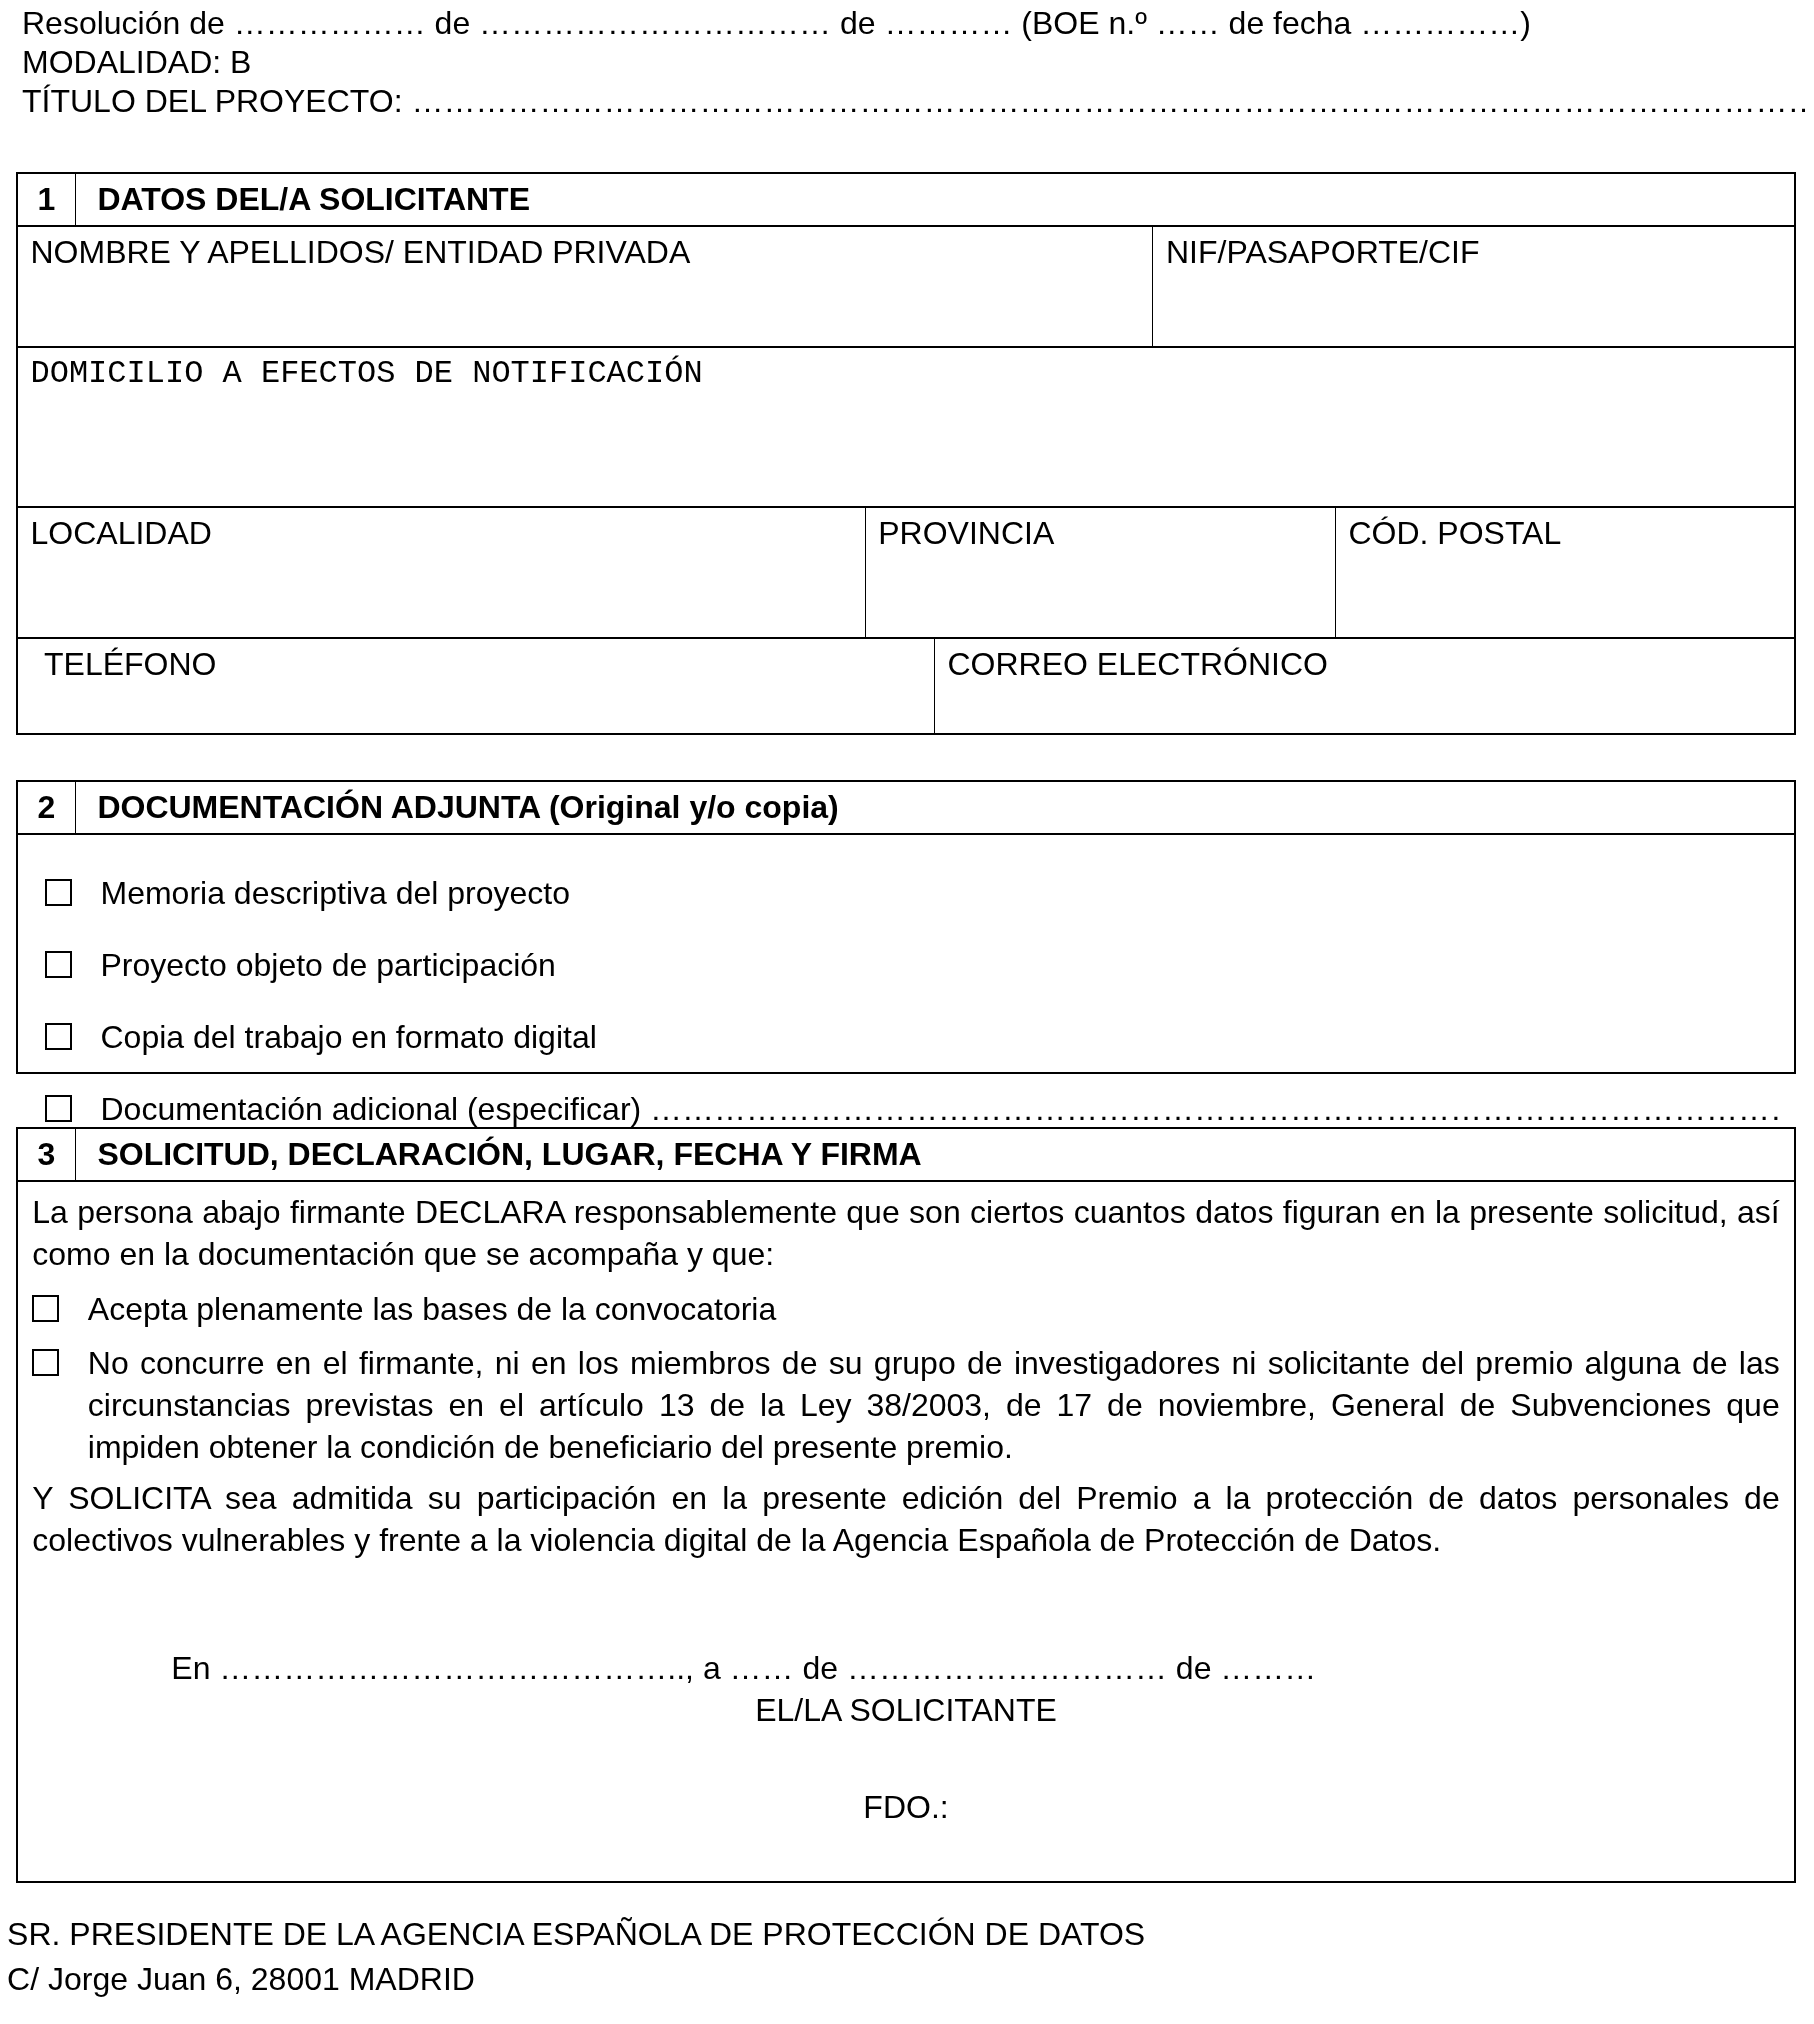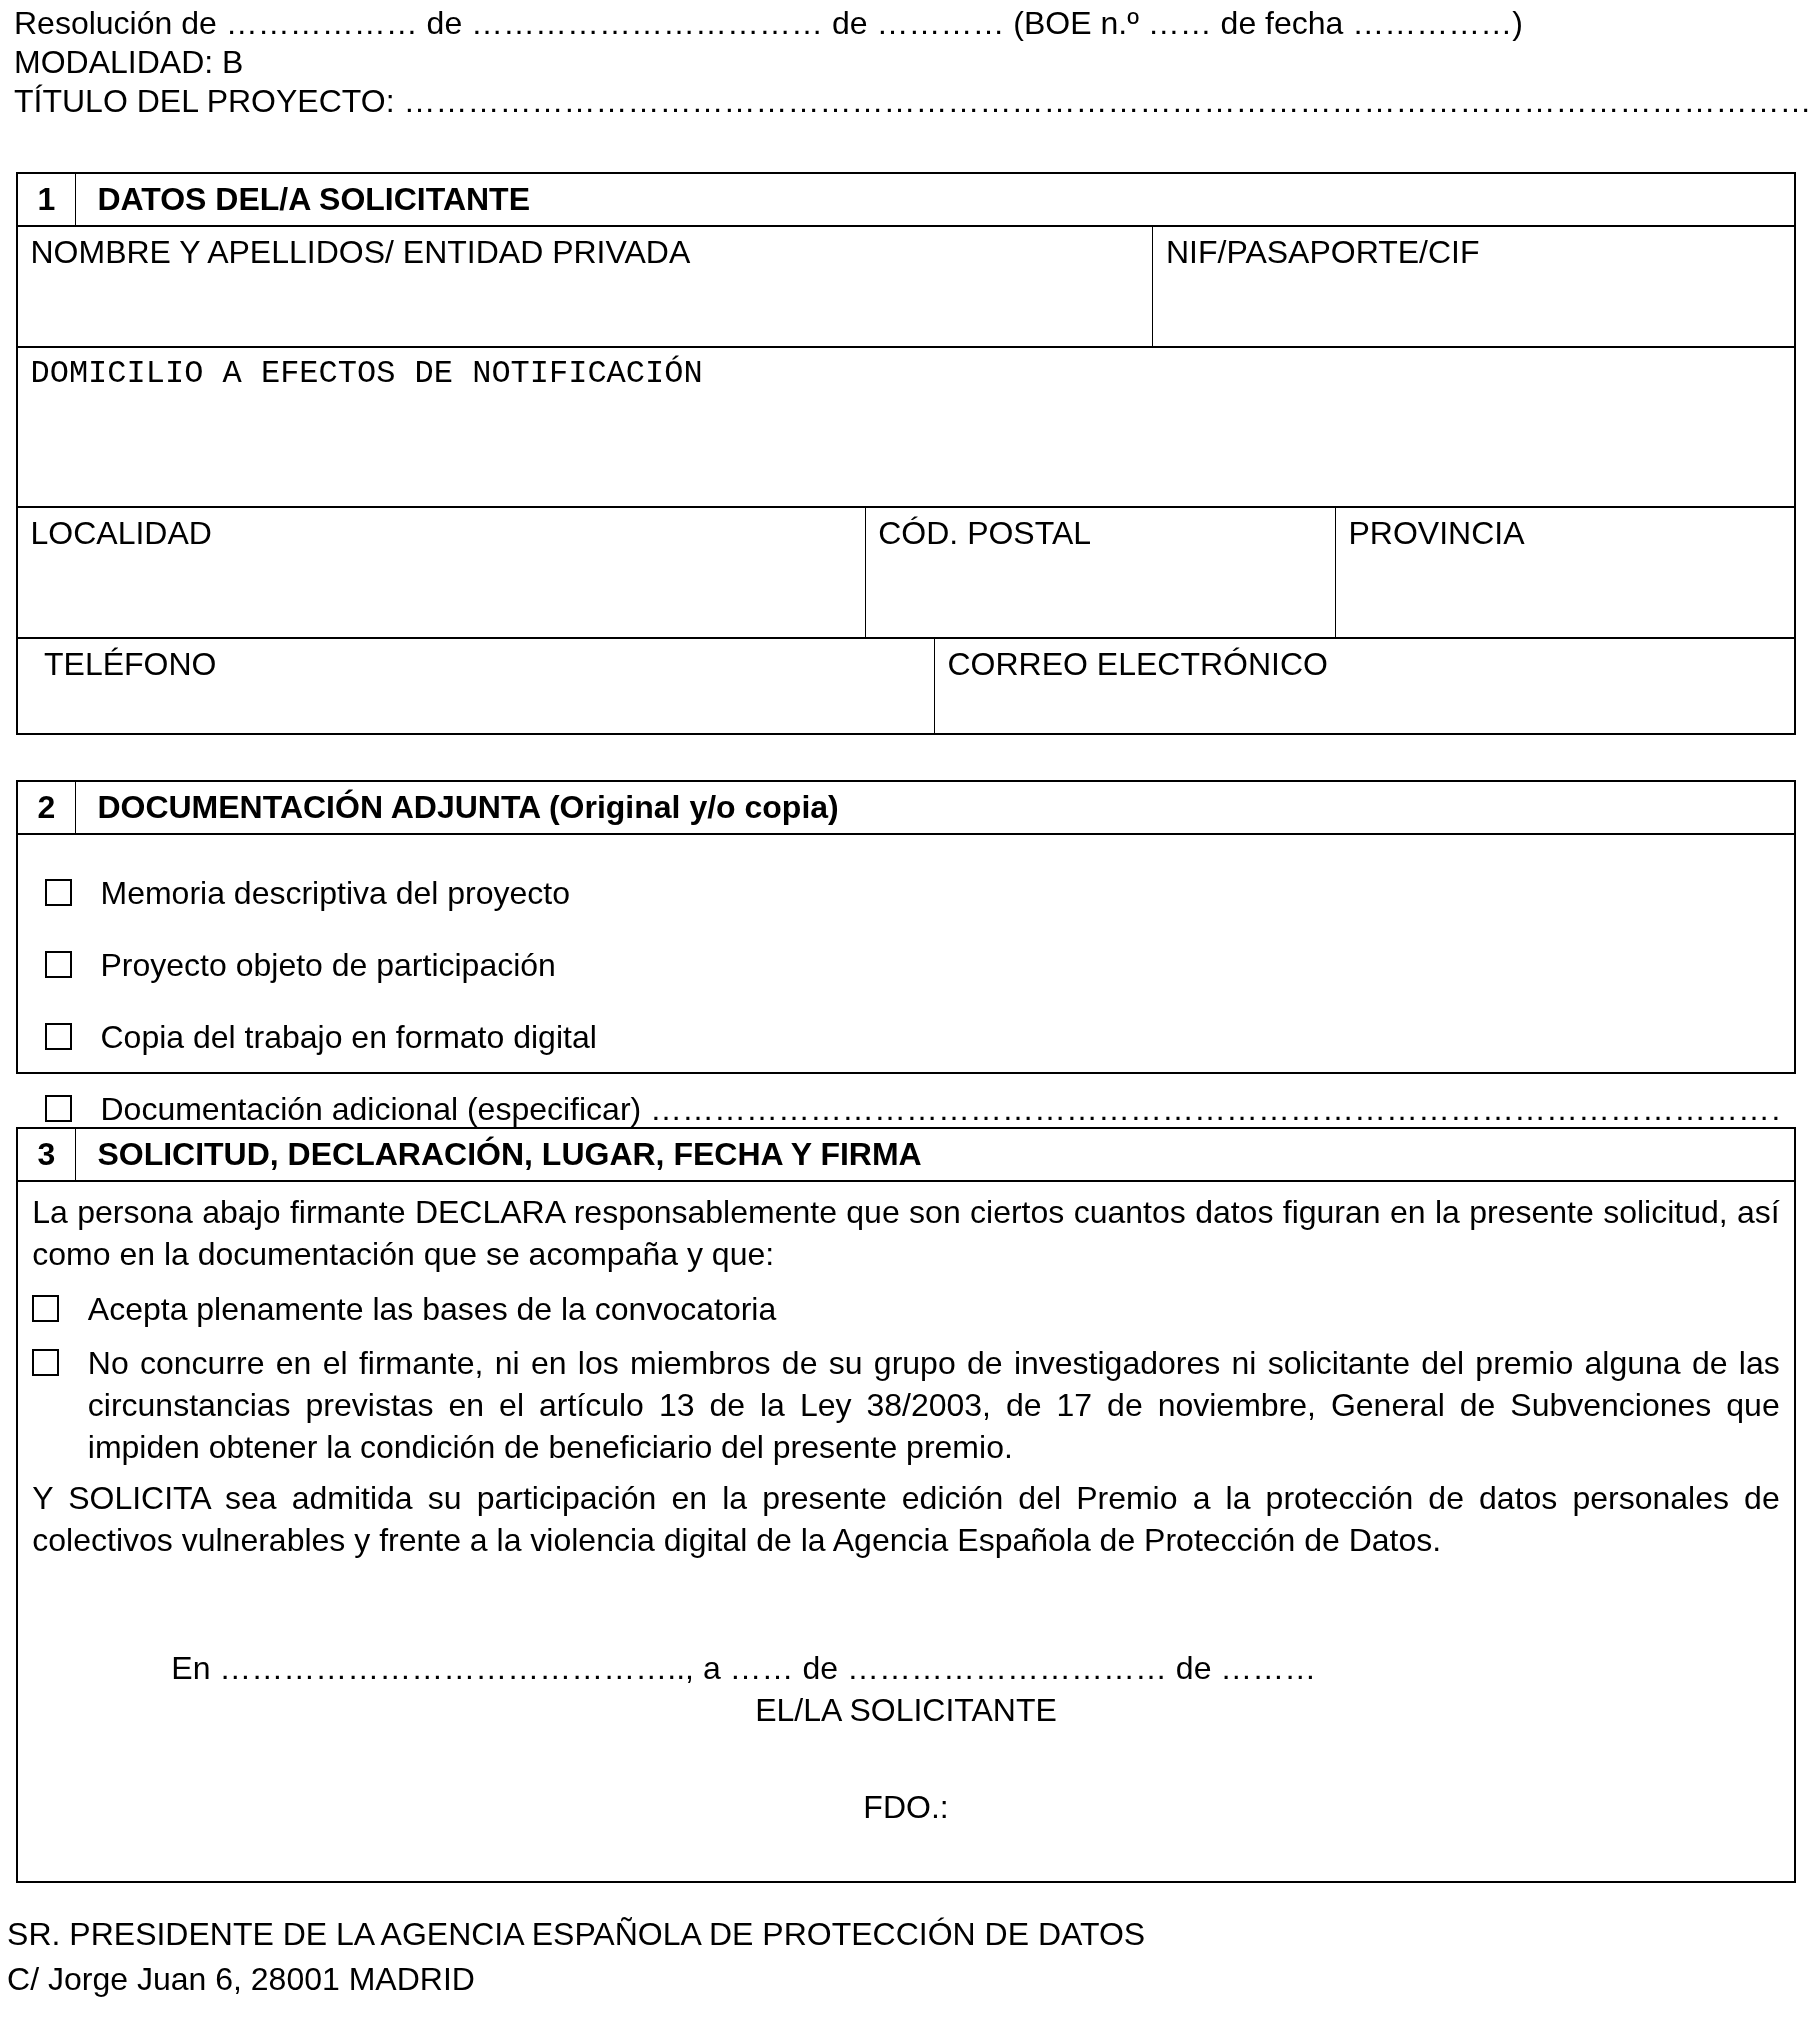--- a/index.html
+++ b/index.html
@@ -9,21 +9,21 @@
     background:#ffffff;
     color:#000000;
     font-family:"Liberation Sans", sans-serif;
     font-size:32px;
     box-sizing:border-box;
     overflow:hidden;
   }
   .nowrap { white-space:nowrap; overflow:hidden; }
 
   
-  .top { position:absolute; top:3.6px; left:14px; right:5.3px; line-height:39px; }
+  .top { position:absolute; top:3.6px; left:22px; right:5.3px; line-height:39px; }
 
   
   .sect {
     position:absolute; left:16px; right:18px;
     border:2.7px solid #000000;
     box-sizing:border-box;
     display:flex; flex-direction:column;
   }
   #sect1 { top:172px; height:563px; }
   #sect2 { top:780px; height:294px; }
@@ -105,24 +105,24 @@
     <div class="r" id="row-domicilio">
       <div class="c">
         <span>DOMICILIO A EFECTOS DE NOTIFICACIÓN</span>
       </div>
     </div>
     <div class="r" id="row-localidad">
       <div class="c">
         <span>LOCALIDAD</span>
       </div>
       <div class="c">
-        <span>CÓD. POSTAL</span>
+        <span>PROVINCIA</span>
       </div>
       <div class="c">
-        <span>PROVINCIA</span>
+        <span>CÓD. POSTAL</span>
       </div>
     </div>
     <div class="r" id="row-telefono">
       <div class="c">
         <span>TELÉFONO</span>
       </div>
       <div class="c">
         <span>CORREO ELECTRÓNICO</span>
       </div>
     </div>

